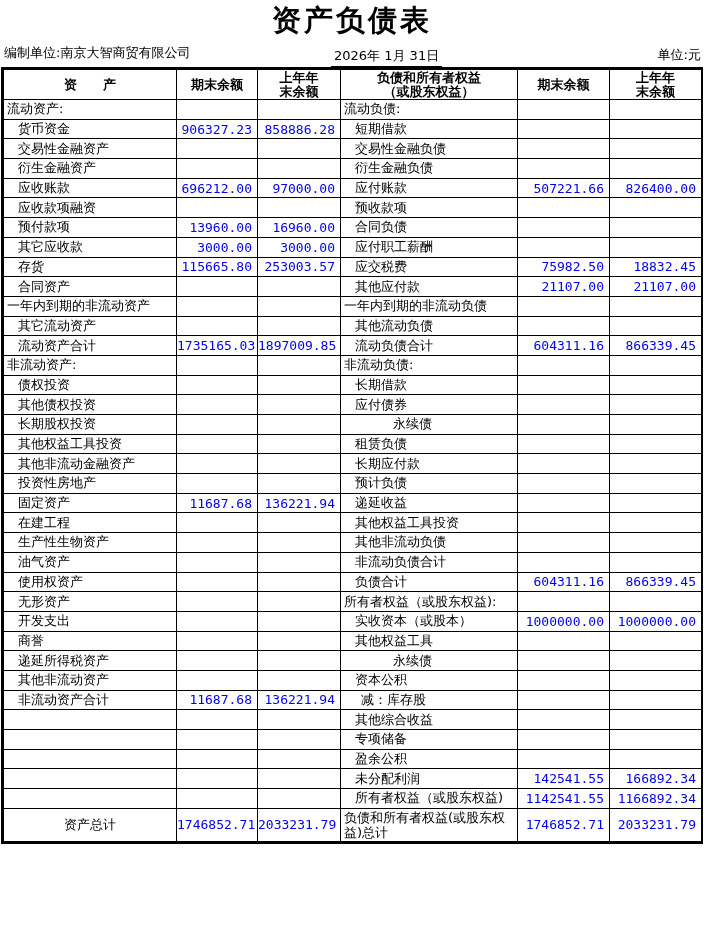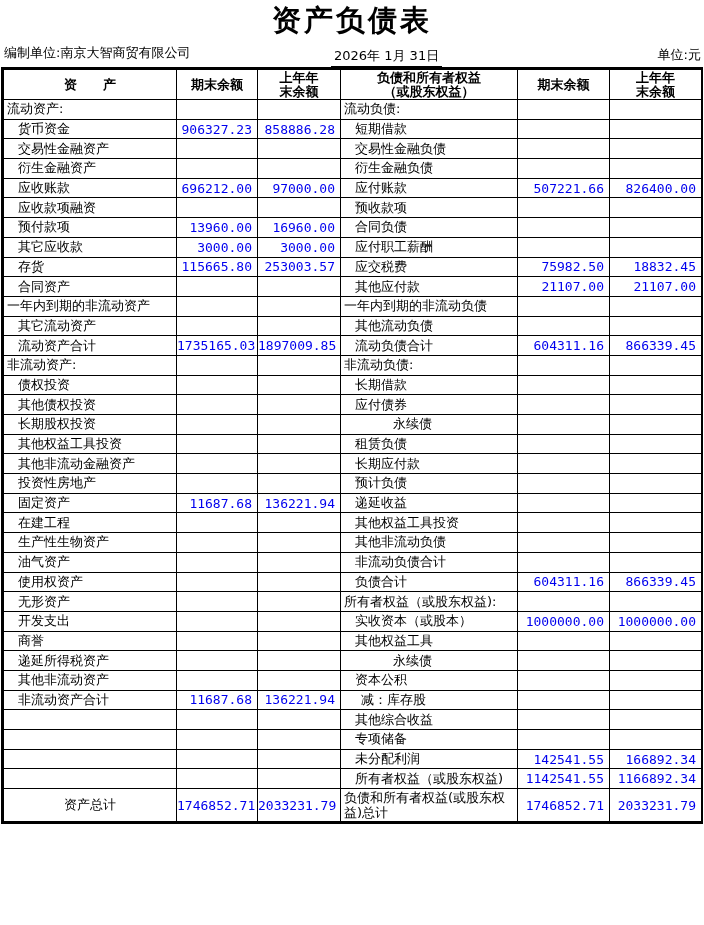--- a/index.html
+++ b/index.html
@@ -325,20 +325,28 @@
             <td class="value" style="color: rgb(0, 0, 238);"></td>
             <td class="value" style="color: rgb(0, 0, 238);"></td>
             <td class="label ind1">专项储备</td>
             <td class="value" style="color: rgb(0, 0, 238);"></td>
             <td class="value" style="color: rgb(0, 0, 238);"></td>
           </tr>
           <tr>
             <td class="label ind1"></td>
             <td class="value" style="color: rgb(0, 0, 238);"></td>
             <td class="value" style="color: rgb(0, 0, 238);"></td>
+            <td class="label ind1">盈余公积</td>
+            <td class="value" style="color: rgb(0, 0, 238);"></td>
+            <td class="value" style="color: rgb(0, 0, 238);"></td>
+          </tr>
+          <tr>
+            <td class="label ind1"></td>
+            <td class="value" style="color: rgb(0, 0, 238);"></td>
+            <td class="value" style="color: rgb(0, 0, 238);"></td>
             <td class="label ind1">未分配利润</td>
             <td class="value" style="color: rgb(0, 0, 238);">142541.55</td>
             <td class="value" style="color: rgb(0, 0, 238);">166892.34</td>
           </tr>
           <tr>
             <td class="label ind1"></td>
             <td class="value" style="color: rgb(0, 0, 238);"></td>
             <td class="value" style="color: rgb(0, 0, 238);"></td>
             <td class="label ind1">所有者权益（或股东权益)</td>
             <td class="value" style="color: rgb(0, 0, 238);">1142541.55</td>

